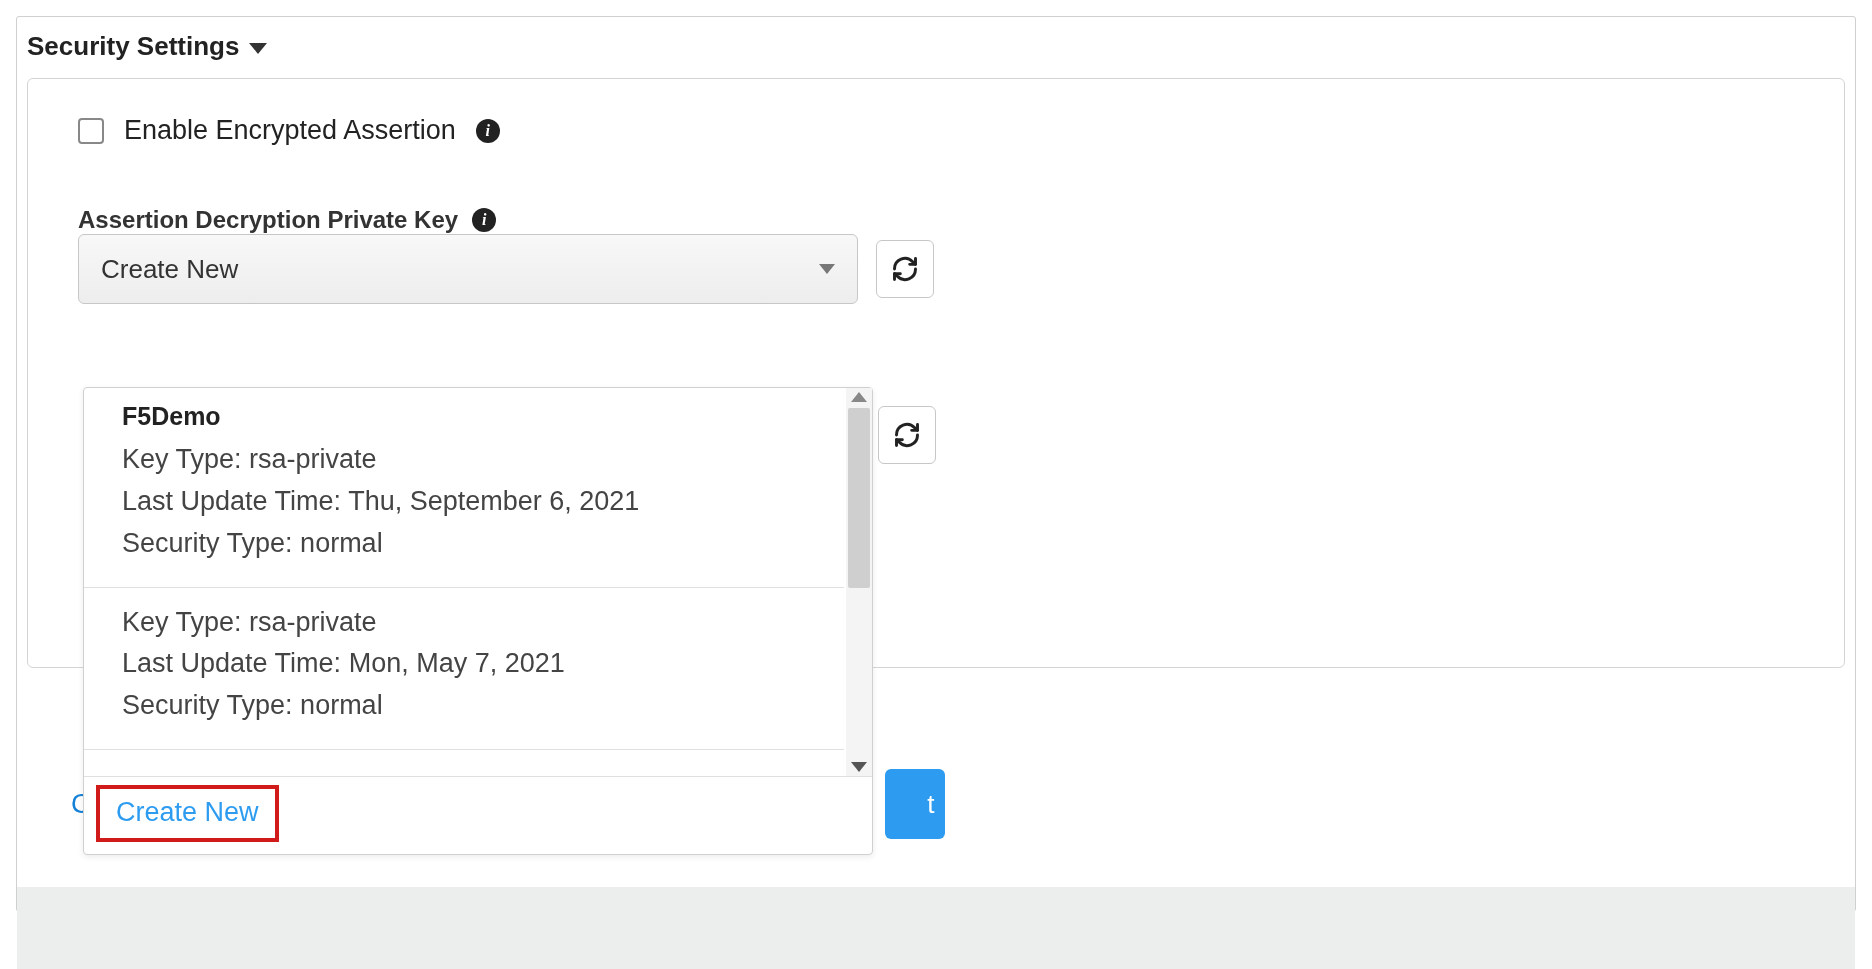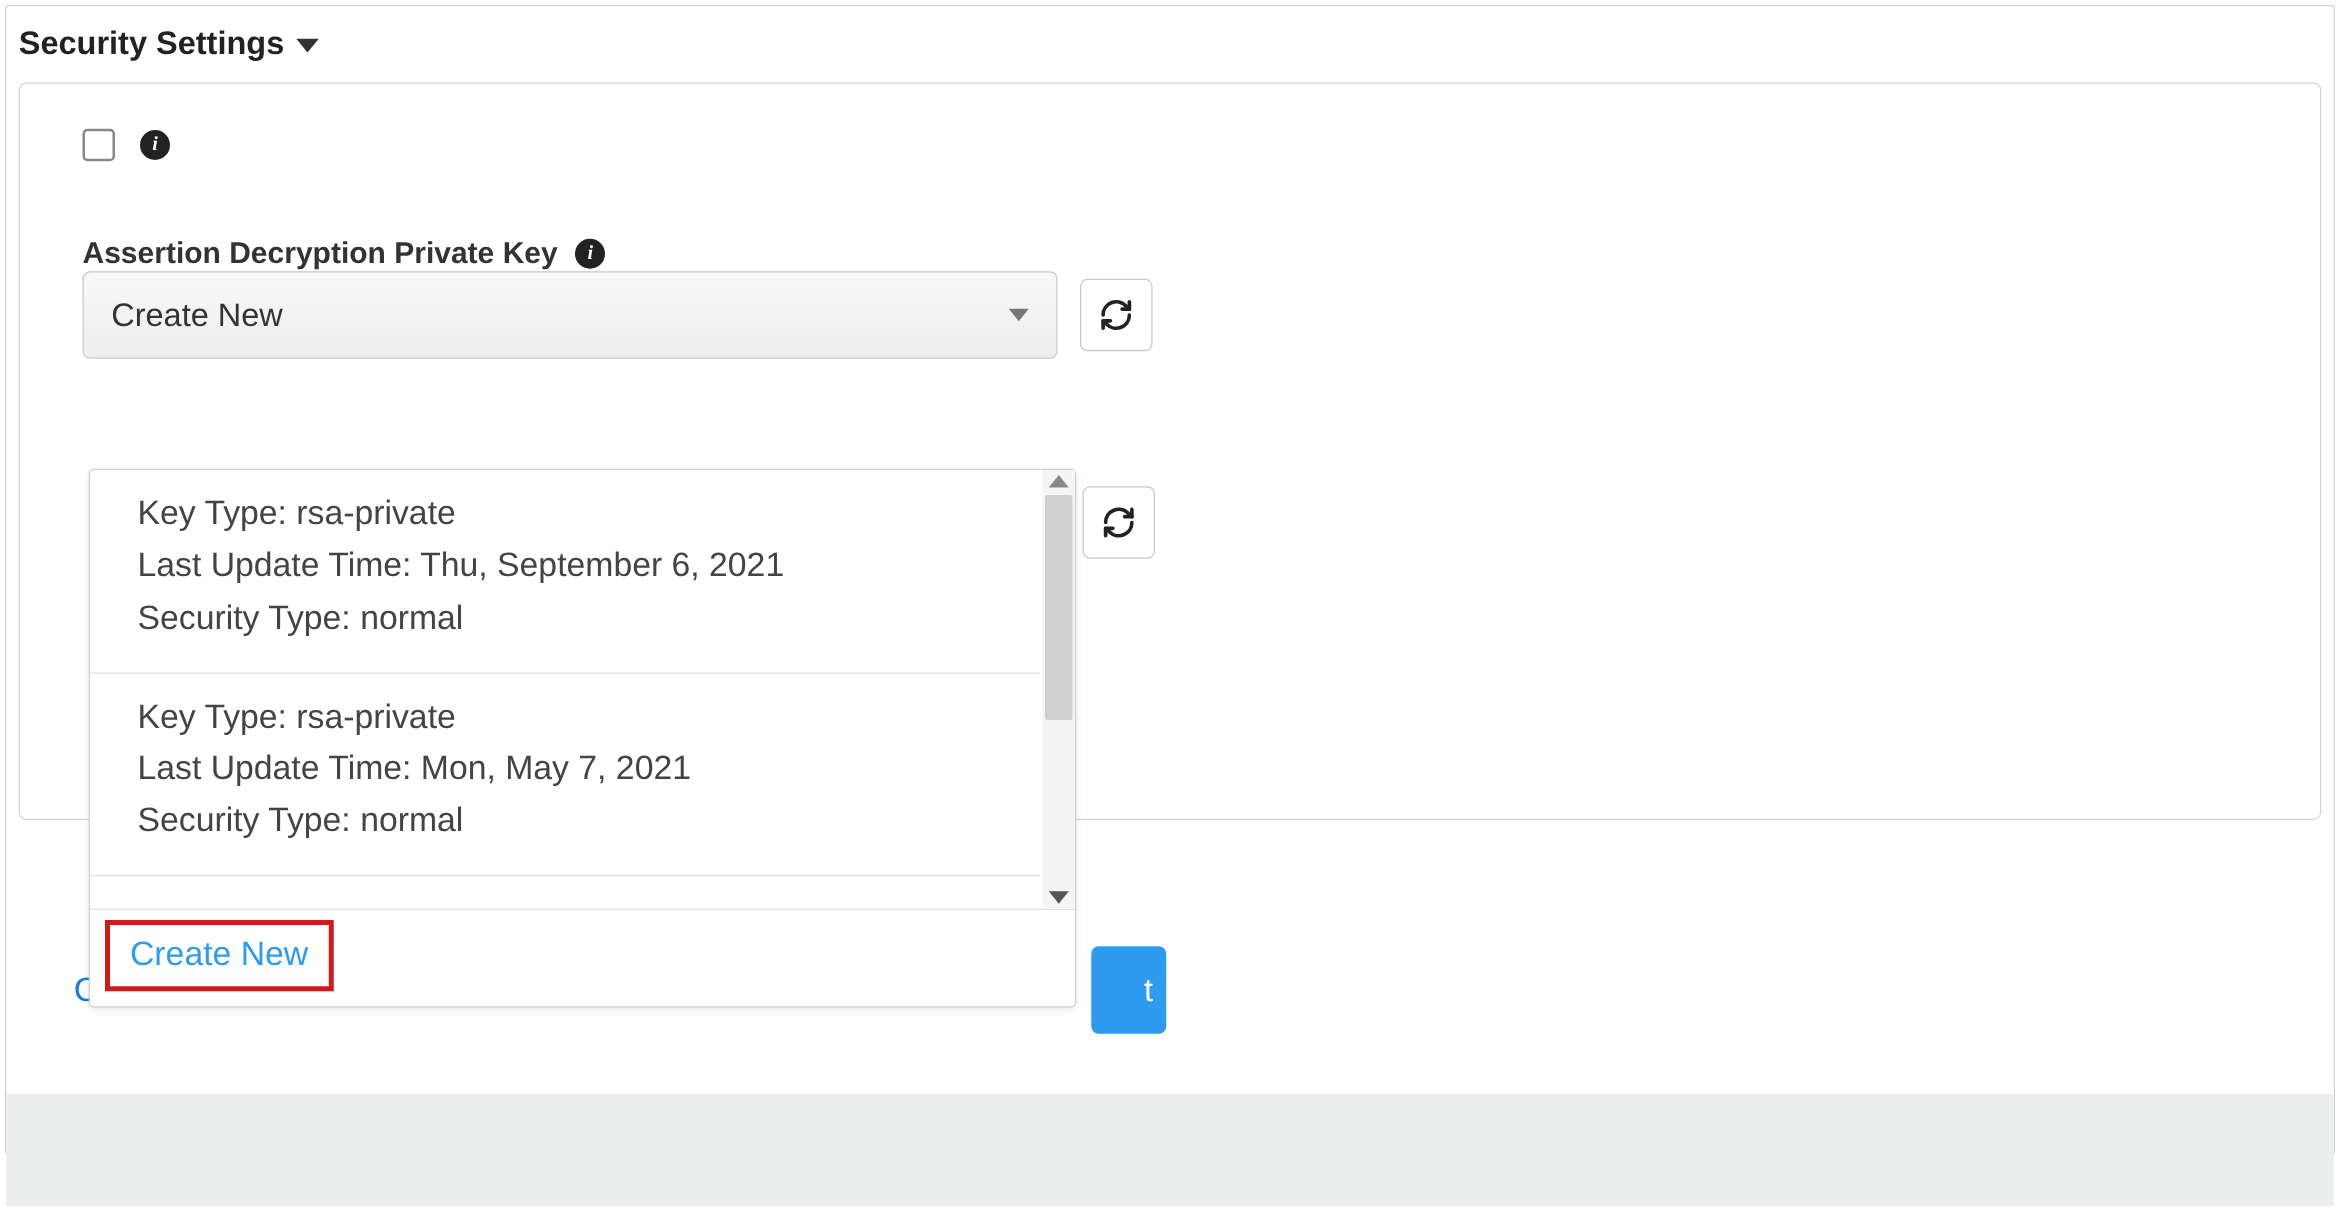--- a/index.html
+++ b/index.html
@@ -1,17 +1,17 @@
 <!DOCTYPE html>
 <html><head>
 <meta charset="utf-8">
 <style>
   * { box-sizing: border-box; margin: 0; padding: 0; }
   html, body { width: 1872px; height: 969px; font-family: Arial, Helvetica, sans-serif; background: #fff; }
-  .outer { width: 1872px; height: 928px; padding: 4px; }
+  .outer { width: 1872px; height: 928px; padding: 16px; }
   .panel { width: 100%; height: 100%; border: 1px solid #d0d0d0; border-radius: 3px; position: relative; background: #fff; }
   .section-title-row { display: flex; align-items: center; gap: 10px; padding: 14px 10px 10px 10px; }
   .section-title { font-size: 26px; font-weight: 700; color: #222; }
   .caret-down-icon { width: 0; height: 0; border-left: 9px solid transparent; border-right: 9px solid transparent; border-top: 11px solid #333; margin-top: 4px; cursor: pointer; }
   .inner-box { margin: 6px 10px 10px 10px; border: 1px solid #d4d4d4; border-radius: 6px; padding: 36px 50px 70px 50px; position: relative; height: 590px; }
   .checkbox-row { display: flex; align-items: center; gap: 20px; margin-bottom: 60px; }
   .checkbox { width: 26px; height: 26px; border: 2px solid #888; border-radius: 4px; background: #fff; cursor: pointer; }
   .checkbox-label { font-size: 27px; font-weight: 400; color: #222; }
   .info-icon { width: 24px; height: 24px; border-radius: 50%; background: #222; display: inline-flex; align-items: center; justify-content: center; color: #fff; font-family: Georgia, serif; font-weight: 700; font-style: italic; font-size: 16px; cursor: pointer; }
   .field-label-row { display: flex; align-items: center; gap: 14px; margin-bottom: 0; }
@@ -53,20 +53,21 @@
   <div class="panel">
 
     <div class="section-title-row">
       <span class="section-title">Security Settings</span>
       <span class="caret-down-icon"></span>
     </div>
 
     <div class="inner-box">
       <div class="checkbox-row">
         <span class="checkbox"></span>
+        <span class="checkbox-label">Enable Encrypted Assertion</span>
         <span class="info-icon">i</span>
       </div>
 
       <div class="field-label-row">
         <span class="field-label">Assertion Decryption Private Key</span>
         <span class="info-icon">i</span>
       </div>
 
       <div class="select-row">
         <div class="select-combo">
@@ -97,20 +98,21 @@
       <button class="cancel-btn">Can</button>
       <button class="next-btn">t</button>
     </div>
 
     <div class="grey-strip"></div>
 
     <div class="dropdown">
       <div class="dropdown-list">
 
         <div class="dd-item">
+          <div class="dd-item-title">F5Demo</div>
           <div class="dd-item-meta">
             <span>Key Type:</span> <span>rsa-private</span><br>
             <span>Last Update Time:</span> <span>Thu, September 6, 2021</span><br>
             <span>Security Type:</span> <span>normal</span>
           </div>
         </div>
 
         <div class="dd-item">
           <div class="dd-item-meta">
             <span>Key Type:</span> <span>rsa-private</span><br>

